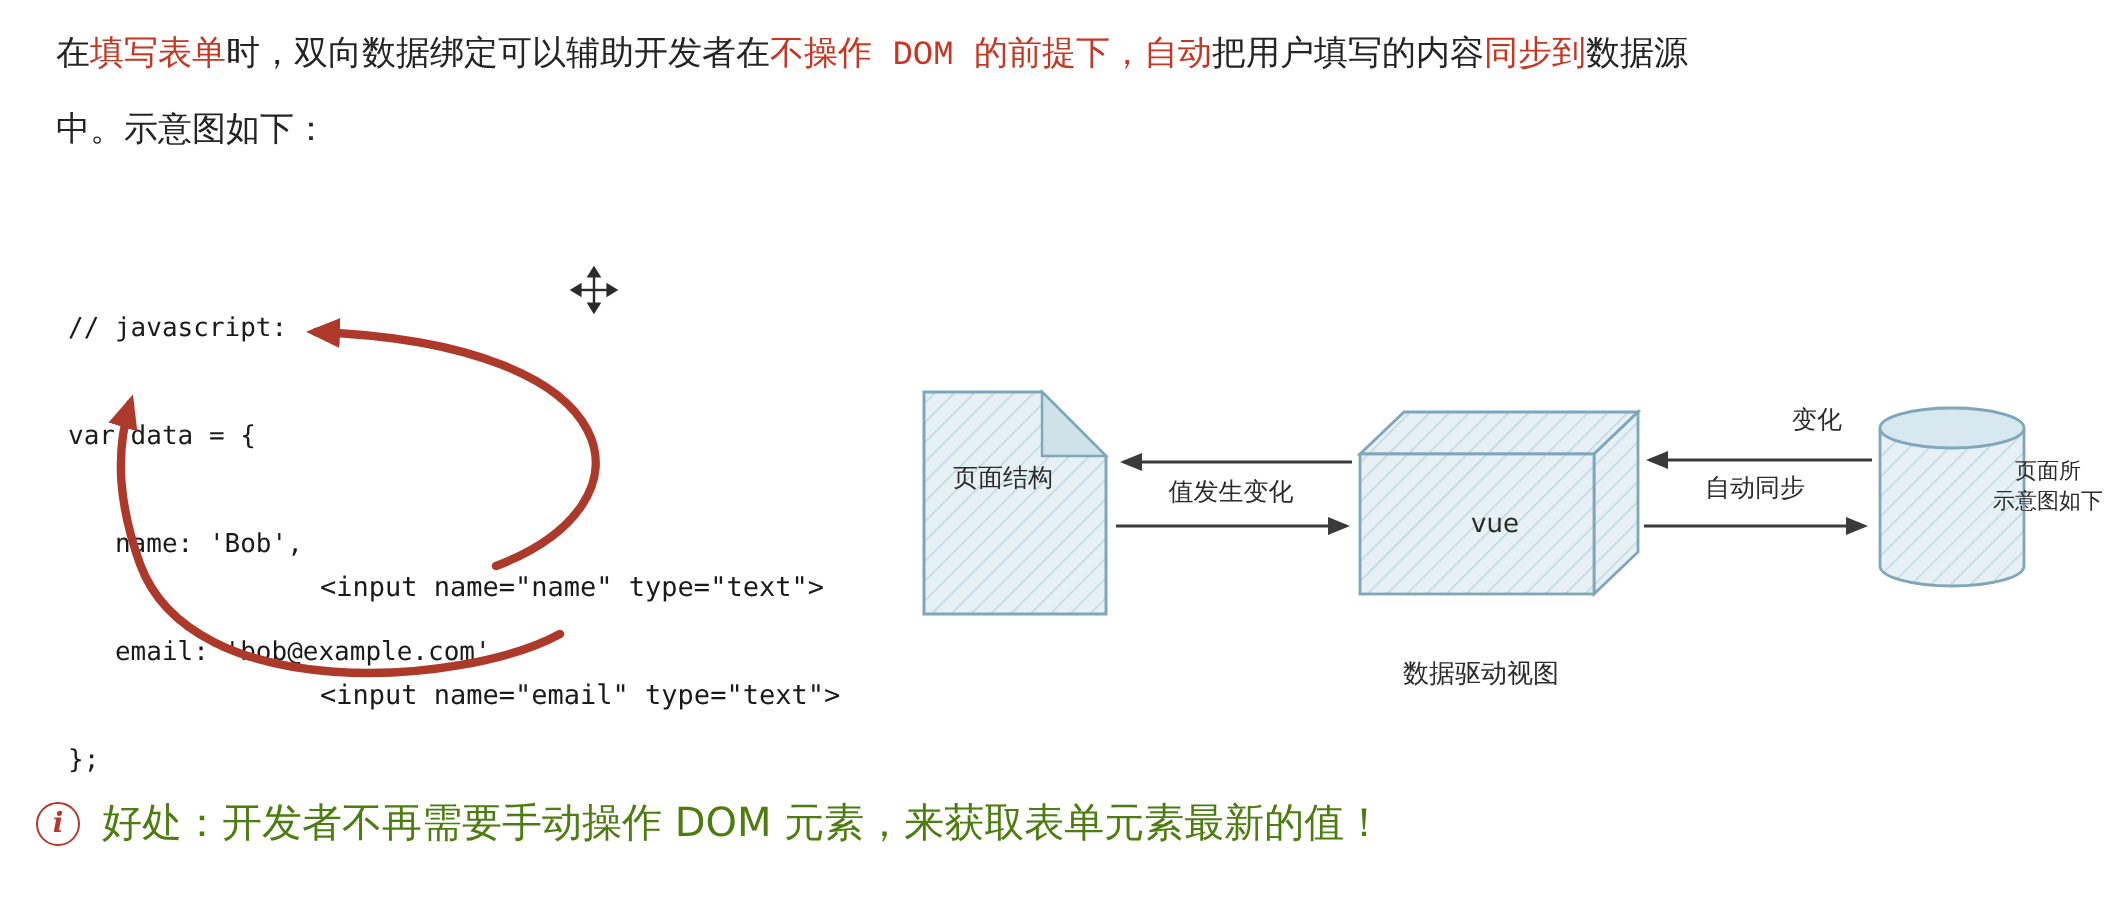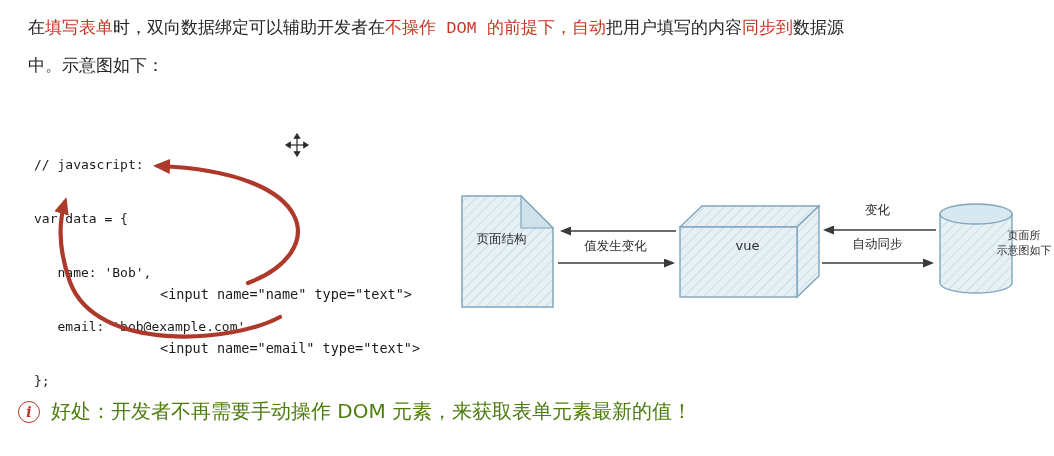--- a/index.html
+++ b/index.html
@@ -109,27 +109,28 @@
     <path d="M940,214 V283 A36,10 0 0 0 1012,283 V214" fill="url(#hatch)" stroke="#7fa6ba" stroke-width="1.4"></path>
     <ellipse cx="976" cy="214" rx="36" ry="10" fill="#d8e8f0" stroke="#7fa6ba" stroke-width="1.4"></ellipse>
 
     <line x1="676" y1="231" x2="562" y2="231" stroke="#3a3a3a" stroke-width="1.4" marker-end="url(#blkArrow)"></line>
     <line x1="558" y1="263" x2="673" y2="263" stroke="#3a3a3a" stroke-width="1.4" marker-end="url(#blkArrow)"></line>
     <line x1="936" y1="230" x2="825" y2="230" stroke="#3a3a3a" stroke-width="1.4" marker-end="url(#blkArrow)"></line>
     <line x1="822" y1="263" x2="932" y2="263" stroke="#3a3a3a" stroke-width="1.4" marker-end="url(#blkArrow)"></line>
   </svg>
 
   <div class="dlabel" style="left:462px;top:231px;width:79px;text-align:center;">页面结构</div>
-  <div class="dlabel" style="left:680px;top:238px;width:135px;font-size:13px;">vue</div>
+  <div class="dlabel" style="left:680px;top:255px;width:135px;font-size:13px;">vue</div>
   <div class="dlabel small" style="left:942px;top:229px;width:68px;margin-left:48px;">
     <div>页面所</div>
     <div>示意图如下</div>
   </div>
   <div class="dlabel" style="left:557px;top:238px;width:117px;text-align:center;">值发生变化</div>
-  <div class="dlabel" style="left:821px;top:202px;width:113px;text-align:center;">变化</div>
+  <div class="dlabel" style="left:852px;top:202px;width:113px;text-align:center;">变化</div>
   <div class="dlabel" style="left:821px;top:236px;width:113px;">自动同步</div>
+  <div class="dlabel" style="left:683px;top:328px;width:115px;font-size:13px;">数据驱动视图</div>
 
   <div class="note">
     <div class="note-icon">i</div>
     <div class="note-text">好处：开发者不再需要手动操作 DOM 元素，来获取表单元素最新的值！</div>
   </div>
 
 </div>
 
 </body></html>

